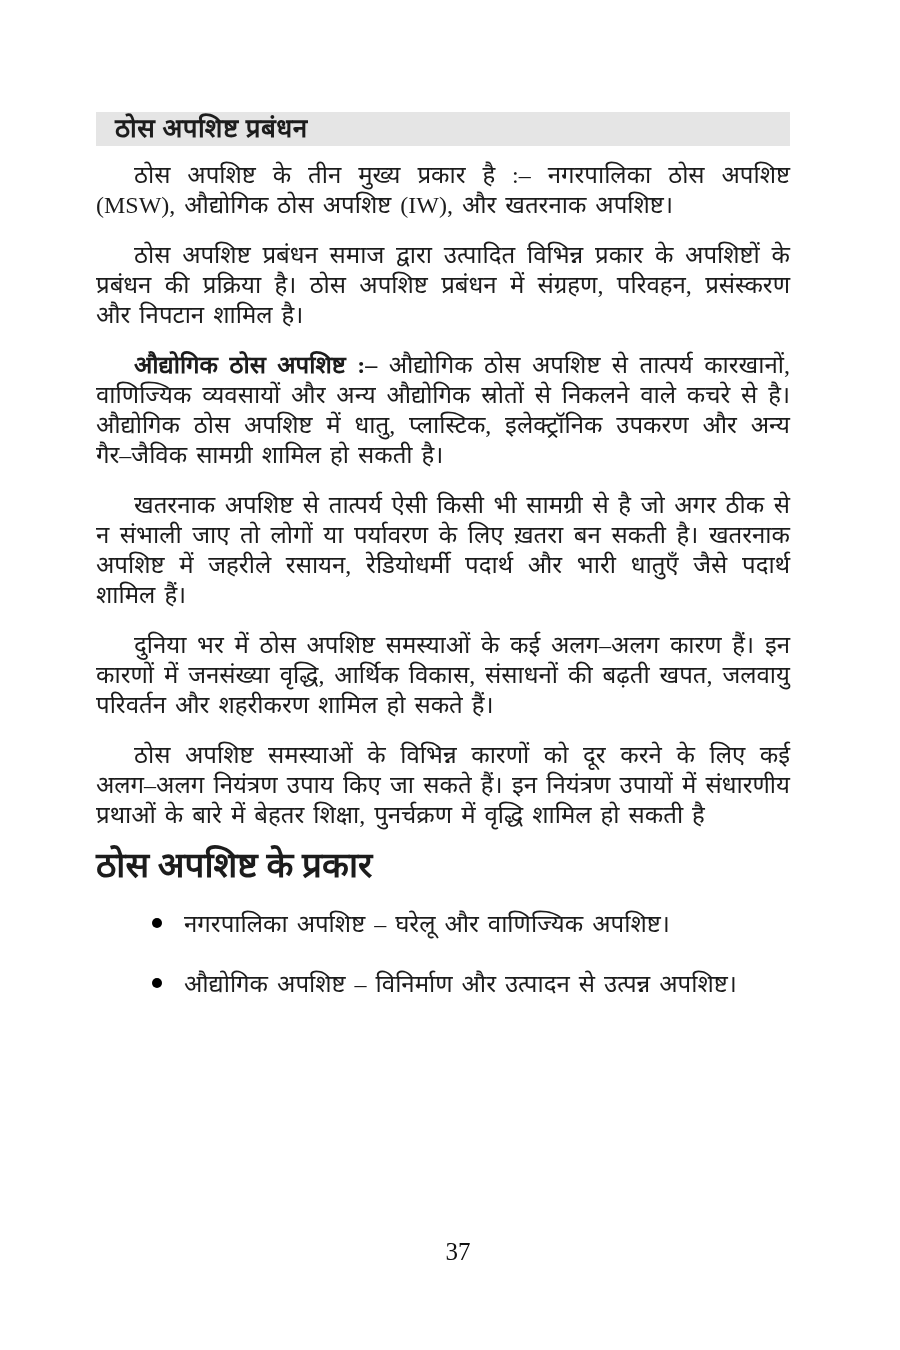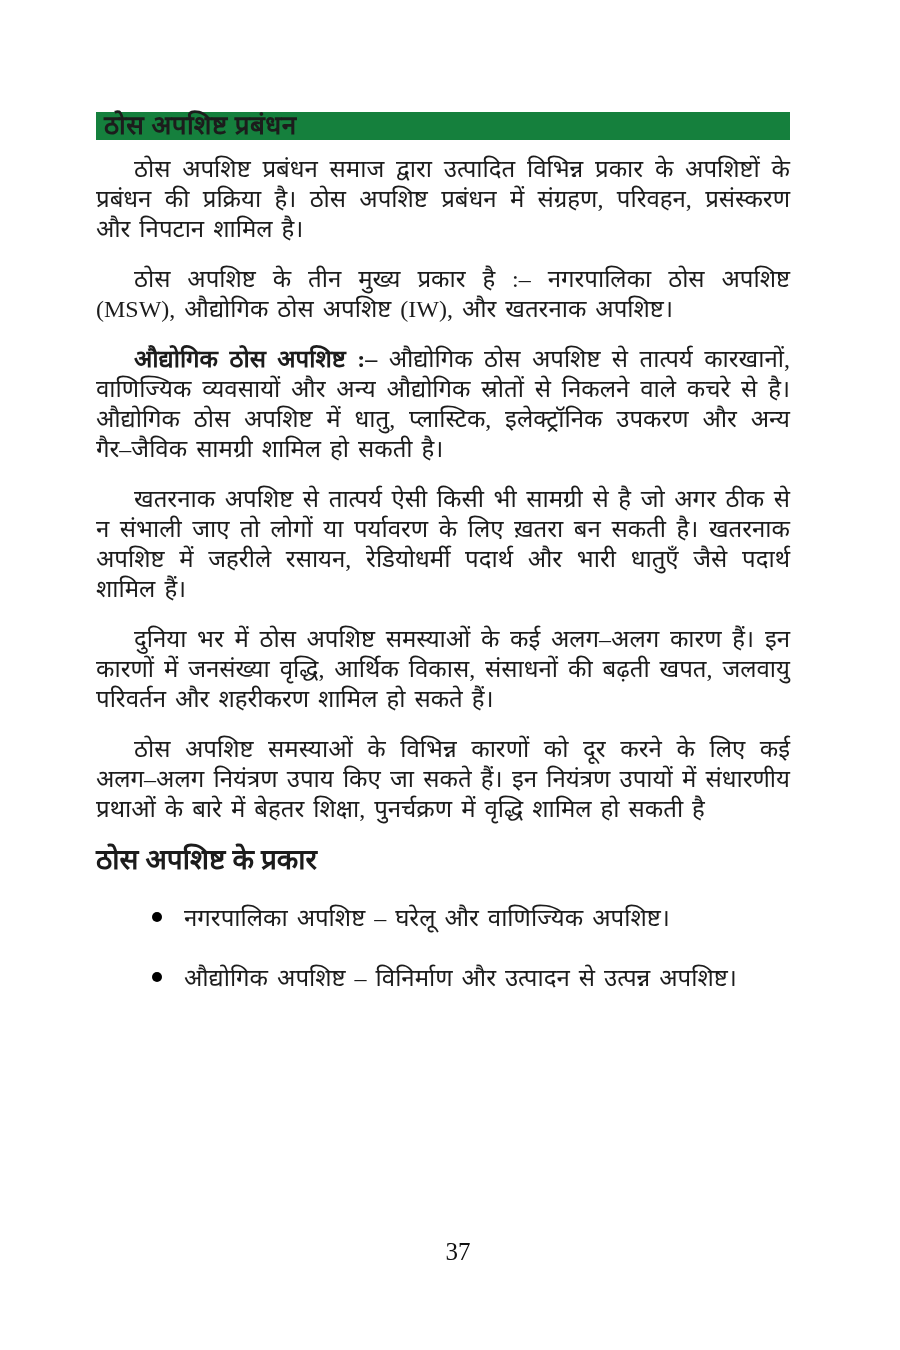--- a/index.html
+++ b/index.html
@@ -12,25 +12,25 @@
     width: 900px;
     height: 1350px;
     box-sizing: border-box;
     padding: 112px 110px 0 96px;
     background: #ffffff;
     color: #1c1c1c;
     font-family: "Liberation Serif", serif;
     overflow: hidden;
   }
   .heading-bar {
-    background: #15803d;
-    height: 28px;
+    background: #e5e5e5;
+    height: 34px;
     display: flex;
     align-items: center;
-    padding-left: 8px;
+    padding-left: 19px;
     box-sizing: border-box;
     margin-bottom: 14px;
   }
   .heading-bar span {
     font-weight: bold;
     font-size: 26px;
     line-height: 1;
     letter-spacing: 0.5px;
   }
   p.para {
@@ -39,21 +39,21 @@
     line-height: 30px;
     text-align: justify;
     text-indent: 38px;
     word-spacing: 3px;
   }
   p.para .lead {
     font-weight: bold;
   }
   h2.subheading {
     margin: 14px 0 26px 0;
-    font-size: 28px;
+    font-size: 35px;
     font-weight: bold;
     line-height: 32px;
   }
   ul.bullet-list {
     list-style: none;
     margin: 0;
     padding: 0 0 0 56px;
     font-family: Liberation Serif, serif;
   }
   ul.bullet-list li {
@@ -88,23 +88,23 @@
 </style>
 </head>
 <body>
 
 <div class="page">
 
   <div class="heading-bar">
     <span>ठोस अपशिष्ट प्रबंधन</span>
   </div>
 
+  <p class="para">ठोस अपशिष्ट के तीन मुख्य प्रकार है :– नगरपालिका ठोस अपशिष्ट (MSW), औद्योगिक ठोस अपशिष्ट (IW), और खतरनाक अपशिष्ट।</p>
+
   <p class="para">ठोस अपशिष्ट प्रबंधन समाज द्वारा उत्पादित विभिन्न प्रकार के अपशिष्टों के प्रबंधन की प्रक्रिया है। ठोस अपशिष्ट प्रबंधन में संग्रहण, परिवहन, प्रसंस्करण और निपटान शामिल है।</p>
-
-  <p class="para">ठोस अपशिष्ट के तीन मुख्य प्रकार है :– नगरपालिका ठोस अपशिष्ट (MSW), औद्योगिक ठोस अपशिष्ट (IW), और खतरनाक अपशिष्ट।</p>
 
 
   <p class="para"><span class="lead">औद्योगिक ठोस अपशिष्ट :–</span><span> औद्योगिक ठोस अपशिष्ट से तात्पर्य कारखानों, वाणिज्यिक व्यवसायों और अन्य औद्योगिक स्रोतों से निकलने वाले कचरे से है। औद्योगिक ठोस अपशिष्ट में धातु, प्लास्टिक, इलेक्ट्रॉनिक उपकरण और अन्य गैर–जैविक सामग्री शामिल हो सकती है।</span></p>
 
   <p class="para">खतरनाक अपशिष्ट से तात्पर्य ऐसी किसी भी सामग्री से है जो अगर ठीक से न संभाली जाए तो लोगों या पर्यावरण के लिए ख़तरा बन सकती है। खतरनाक अपशिष्ट में जहरीले रसायन, रेडियोधर्मी पदार्थ और भारी धातुएँ जैसे पदार्थ शामिल हैं।</p>
 
   <p class="para">दुनिया भर में ठोस अपशिष्ट समस्याओं के कई अलग–अलग कारण हैं। इन कारणों में जनसंख्या वृद्धि, आर्थिक विकास, संसाधनों की बढ़ती खपत, जलवायु परिवर्तन और शहरीकरण शामिल हो सकते हैं।</p>
 
   <p class="para">ठोस अपशिष्ट समस्याओं के विभिन्न कारणों को दूर करने के लिए कई अलग–अलग नियंत्रण उपाय किए जा सकते हैं। इन नियंत्रण उपायों में संधारणीय प्रथाओं के बारे में बेहतर शिक्षा, पुनर्चक्रण में वृद्धि शामिल हो सकती है</p>
 

